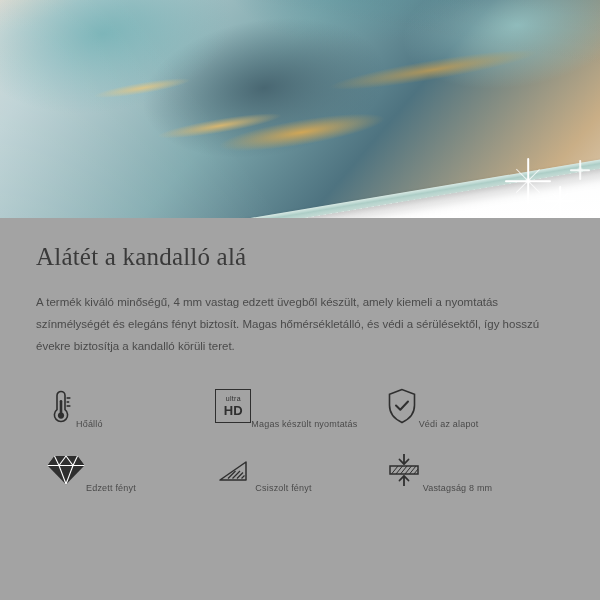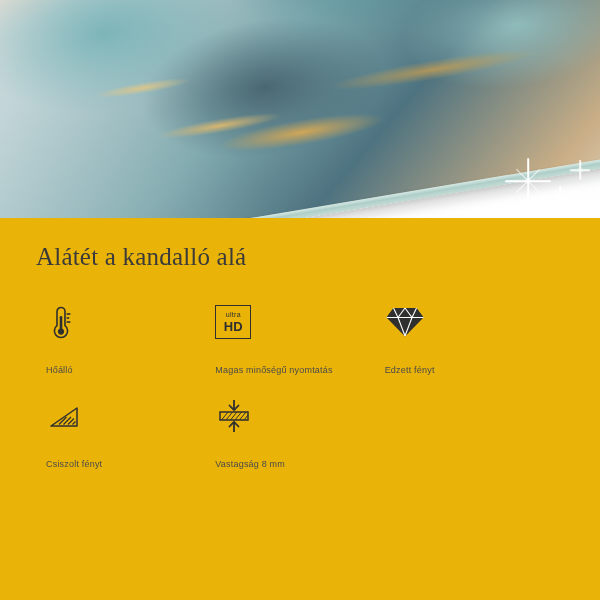--- a/index.html
+++ b/index.html
@@ -11,21 +11,21 @@
     height: 600px;
     background: #ffffff;
     font-family: "Liberation Sans", sans-serif;
     overflow: hidden;
   }
 
   .page {
     position: relative;
     width: 600px;
     height: 600px;
-    background: #eab308;
+    background: #a3a3a3;
     overflow: hidden;
   }
 
   
   .hero {
     position: relative;
     width: 600px;
     height: 218px;
     overflow: hidden;
     background: #ffffff;
@@ -154,22 +154,22 @@
   .features {
     position: relative;
     margin-top: 26px;
     display: grid;
     grid-template-columns: repeat(3, 1fr);
     row-gap: 18px;
     padding: 0 10px;
   }
   .feature {
     display: flex;
-    flex-direction: column;
-    align-items: flex-start;
+    flex-direction: row;
+    align-items: flex-end;
     justify-content: flex-start;
   }
   .feature-icon {
     height: 46px;
     display: flex;
     align-items: center;
     justify-content: center;
     color: #2f2f2f;
   }
   .feature-label {
@@ -224,20 +224,21 @@
       <span class="bar h"></span>
         <span class="bar v"></span>
       <span class="core"></span>
     </div>
   </div>
 
   <div class="content">
     <h1 class="headline">
       <span>Alátét a kandalló alá</span>
     </h1>
+    <p class="body-copy">A termék kiváló minőségű, 4 mm vastag edzett üvegből készült, amely kiemeli a nyomtatás színmélységét és elegáns fényt biztosít. Magas hőmérsékletálló, és védi a sérülésektől, így hosszú évekre biztosítja a kandalló körüli teret.</p>
 
     <div class="features">
 
       <div class="feature">
         <div class="feature-icon">
           <svg width="30" height="40" viewBox="0 0 30 40" fill="none" stroke="#2f2f2f" stroke-width="1.6">
             <path d="M15 5.5a4 4 0 0 0-4 4v14.2a6.6 6.6 0 1 0 8 0V9.5a4 4 0 0 0-4-4z"></path>
             <circle cx="15" cy="29.6" r="3.1" fill="#2f2f2f" stroke="none"></circle>
             <rect x="13.7" y="14" width="2.6" height="13.5" rx="1.3" fill="#2f2f2f" stroke="none"></rect>
             <line x1="20.6" y1="12" x2="24.4" y2="12"></line>
@@ -248,23 +249,32 @@
         <div class="feature-label">Hőálló</div>
       </div>
 
       <div class="feature">
         <div class="feature-icon">
           <div class="ultrahd-box">
             <span class="u1">ultra</span>
             <span class="u2">HD</span>
           </div>
         </div>
-        <div class="feature-label">Magas minőségű nyomtatás</div>
-      </div>
-
+        <div class="feature-label">Magas készült nyomtatás</div>
+      </div>
+
+      <div class="feature">
+        <div class="feature-icon">
+          <svg width="34" height="40" viewBox="0 0 34 40" fill="none" stroke="#2f2f2f" stroke-width="1.6">
+            <path d="M17 3.5 4.5 8.2v11.1c0 8.4 5.6 14.1 12.5 17.2 6.9-3.1 12.5-8.8 12.5-17.2V8.2L17 3.5z"></path>
+            <path d="M11 19.5l4.3 4.3L23 15.5" stroke-width="2" stroke-linecap="round" stroke-linejoin="round"></path>
+          </svg>
+        </div>
+        <div class="feature-label">Védi az alapot</div>
+      </div>
 
       <div class="feature">
         <div class="feature-icon">
           <svg width="40" height="34" viewBox="0 0 40 34" fill="#2f2f2f">
             <path d="M8.5 3h23l7 9.5L20 31.5 1.5 12.5 8.5 3z"></path>
             <path d="M8.5 3 1.5 12.5h37L31.5 3z" fill="#2f2f2f"></path>
             <g stroke="#ffffff" stroke-width="1.1" fill="none">
               <line x1="1.5" y1="12.5" x2="38.5" y2="12.5"></line>
               <line x1="8.5" y1="3" x2="13" y2="12.5"></line>
               <line x1="31.5" y1="3" x2="27" y2="12.5"></line>

